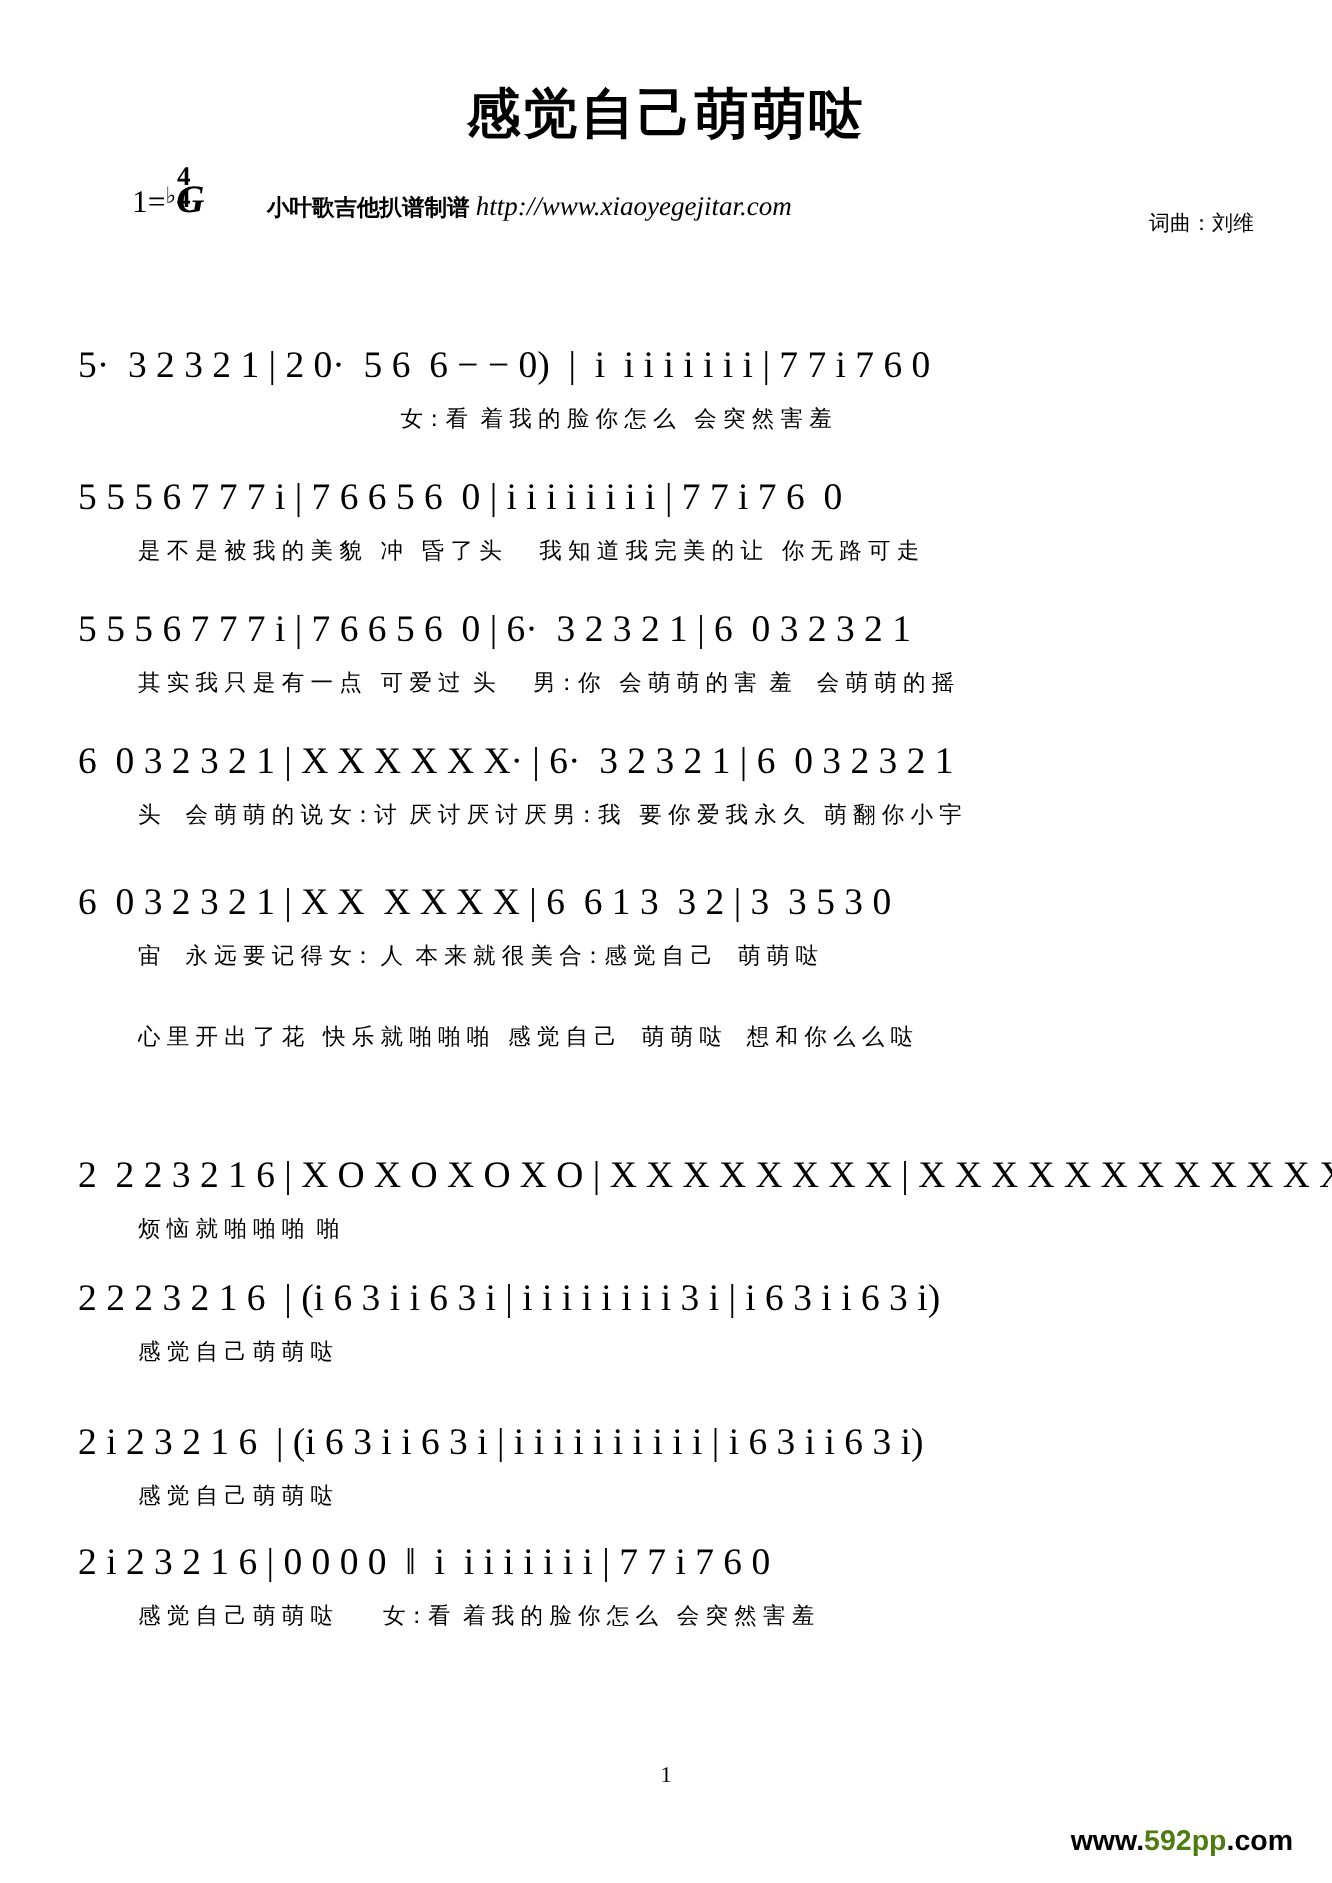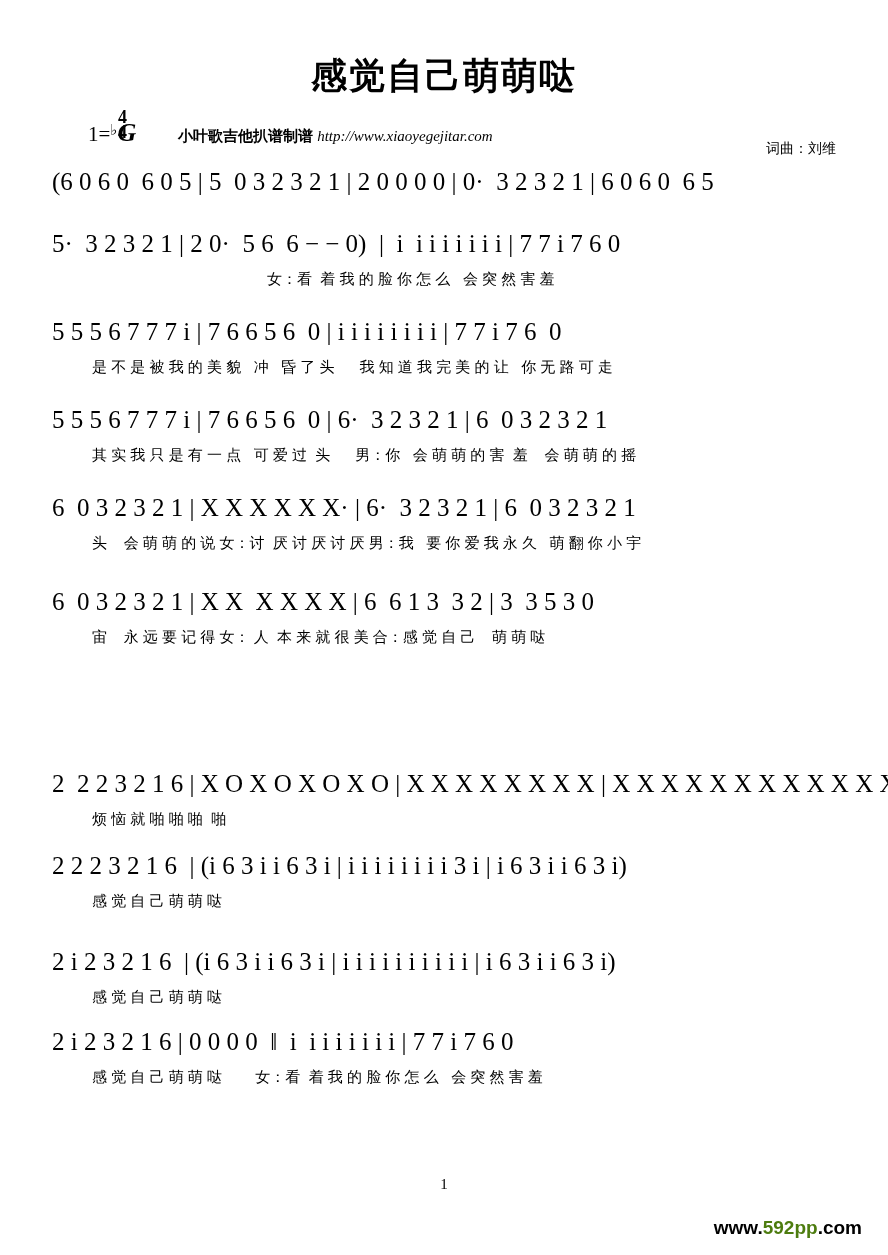--- a/index.html
+++ b/index.html
@@ -45,21 +45,21 @@
     position:absolute;top:127px;left:178px;
     font-family:"Liberation Sans", sans-serif;
     font-size:15px;
     font-weight:bold;
     white-space:nowrap;
   }
   .credit-mid .url{
     font-family:"Liberation Serif", serif;
     font-style:italic;
     font-weight:normal;
-    font-size:15px;
+    font-size:18px;
   }
   .credit-right{
     position:absolute;top:128px;right:52px;
     font-family:"Liberation Sans", sans-serif;
     font-size:14px;
     white-space:nowrap;
     margin-top:12px;
   }
 
   
@@ -110,21 +110,20 @@
   </div>
 
   <div class="credit-mid">
     <span>小叶歌吉他扒谱制谱</span>
     <span class="url">http://www.xiaoyegejitar.com</span>
   </div>
 
   <div class="credit-right">词曲：刘维</div>
 
   <div class="system" style="top:168px">
-    <div class="notes">(6 0 6 0  6 0 5 | 5  0 3 2 3 2 1 | 2 0 0 0 0 | 0·  3 2 3 2 1 | 6 0 6 0  6 5</div>
     <div class="lyr"></div>
   </div>
 
   <div class="system" style="top:230px">
     <div class="notes">5·  3 2 3 2 1 | 2 0·  5 6  6 − − 0)  |  i  i i i i i i i | 7 7 i 7 6 0</div>
     <div class="lyr">                                          女：看  着 我 的 脸 你 怎 么   会 突 然 害 羞</div>
   </div>
 
   <div class="system" style="top:318px">
     <div class="notes">5 5 5 6 7 7 7 i | 7 6 6 5 6  0 | i i i i i i i i | 7 7 i 7 6  0</div>
@@ -140,20 +139,21 @@
     <div class="notes">6  0 3 2 3 2 1 | X X X X X X· | 6·  3 2 3 2 1 | 6  0 3 2 3 2 1</div>
     <div class="lyr">头    会 萌 萌 的 说 女：讨  厌 讨 厌 讨 厌 男：我   要 你 爱 我 永 久   萌 翻 你 小 宇</div>
   </div>
 
   <div class="system" style="top:588px">
     <div class="notes">6  0 3 2 3 2 1 | X X  X X X X | 6  6 1 3  3 2 | 3  3 5 3 0</div>
     <div class="lyr">宙    永 远 要 记 得 女： 人  本 来 就 很 美 合：感 觉 自 己    萌 萌 哒</div>
   </div>
 
   <div class="system" style="top:682px">
+    <div class="lyr">心 里 开 出 了 花   快 乐 就 啪 啪 啪   感 觉 自 己    萌 萌 哒    想 和 你 么 么 哒</div>
   </div>
 
   <div class="system" style="top:770px">
     <div class="notes">2  2 2 3 2 1 6 | X O X O X O X O | X X X X X X X X | X X X X X X X X X X X X X X</div>
     <div class="lyr">烦 恼 就 啪 啪 啪  啪</div>
   </div>
 
   <div class="system" style="top:852px">
     <div class="notes">2 2 2 3 2 1 6  | (i 6 3 i i 6 3 i | i i i i i i i i 3 i | i 6 3 i i 6 3 i)</div>
     <div class="lyr">感 觉 自 己 萌 萌 哒</div>

